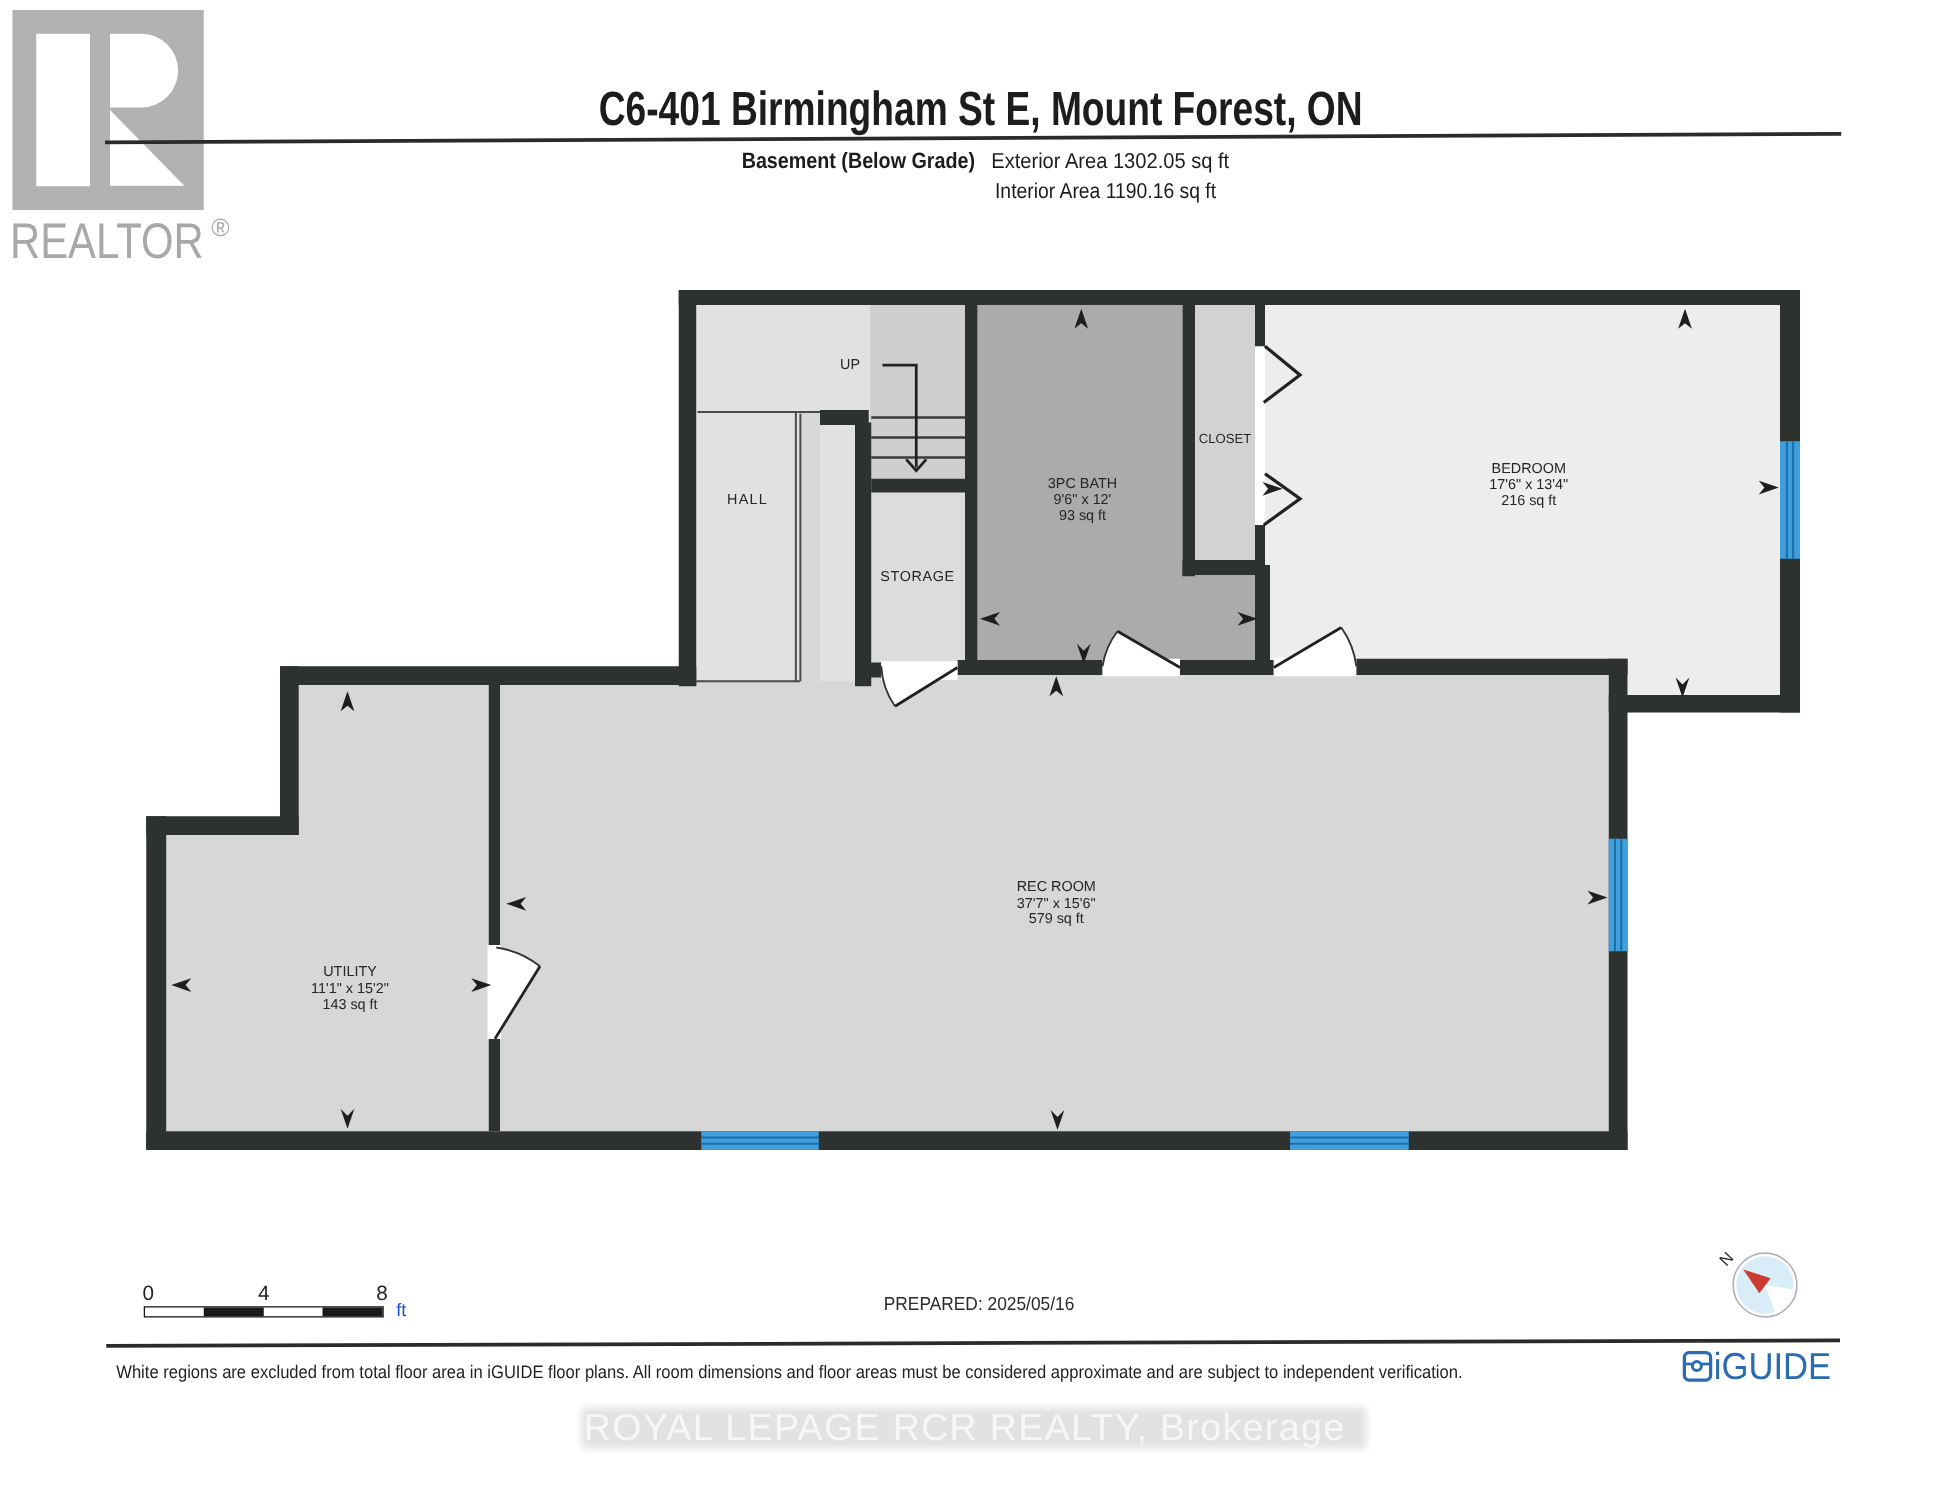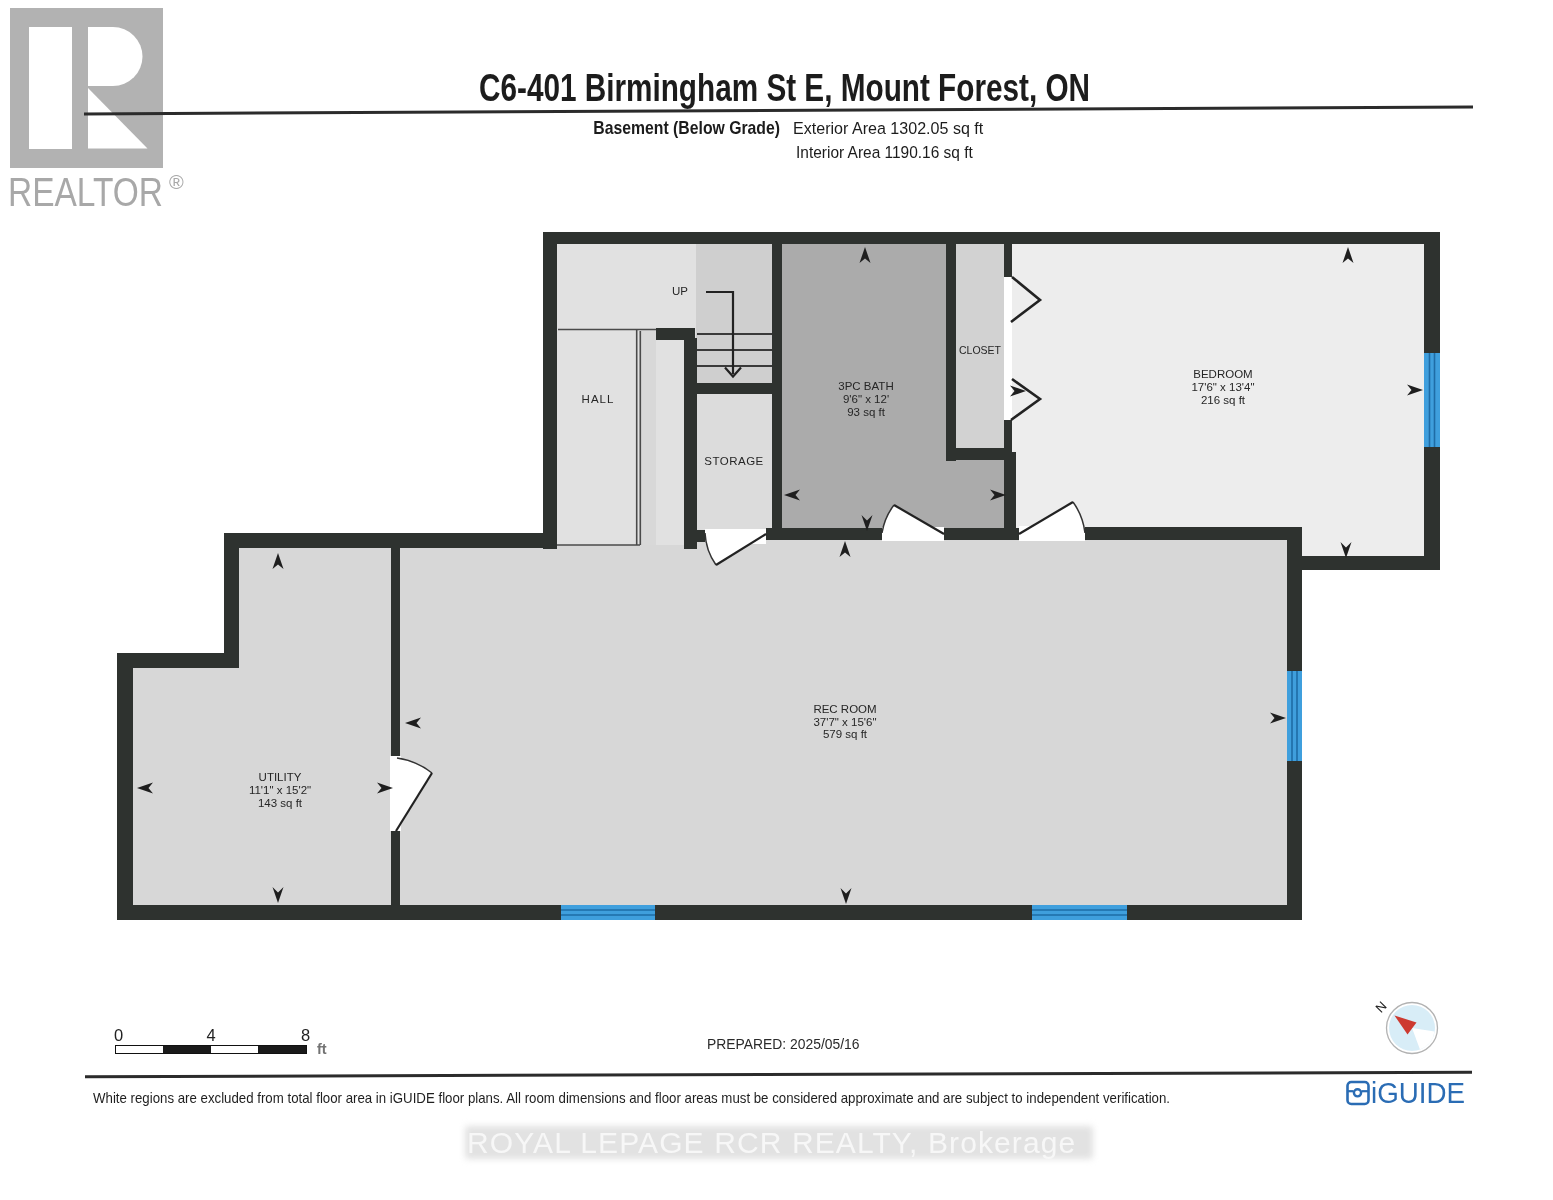--- a/index.html
+++ b/index.html
@@ -32,21 +32,21 @@
 
 <div class="abs" style="left:108.5px;top:1027px;width:20px;text-align:center;font-size:16.5px;color:#222;line-height:1;">0</div>
 <div class="abs" style="left:201px;top:1027px;width:20px;text-align:center;font-size:16.5px;color:#222;line-height:1;">4</div>
 <div class="abs" style="left:295.5px;top:1027px;width:20px;text-align:center;font-size:16.5px;color:#222;line-height:1;">8</div>
 
 <div class="abs" style="left:114.6px;top:1045px;width:190px;height:7px;border:1.2px solid #111;background:#fff;">
   <div class="abs" style="left:47.5px;top:0;width:47.5px;height:7px;background:#1a1a1a;"></div>
   <div class="abs" style="left:142.5px;top:0;width:47.5px;height:7px;background:#1a1a1a;"></div>
 </div>
 
-<div class="abs" style="left:317px;top:1042px;font-size:14.5px;color:#737373;line-height:1;font-weight:bold;">ft</div>
+<div class="abs" style="left:317px;top:1042px;font-size:14.5px;color:#1d4ed8;line-height:1;">ft</div>
 
 <svg class="abs" style="left:0;top:0;" width="1553" height="1200" viewBox="0 0 1553 1200">
 
   <g>
     <rect x="10" y="8" width="153" height="160" fill="#b2b2b2"></rect>
     <rect x="29" y="27" width="43" height="122" fill="#ffffff"></rect>
     <path d="M88,27 h25 a29.5,29.5 0 0 1 0,59 h-25 z" fill="#ffffff"></path>
     <polygon points="88,88 147.5,148.5 88,148.5" fill="#ffffff"></polygon>
   </g>
 

